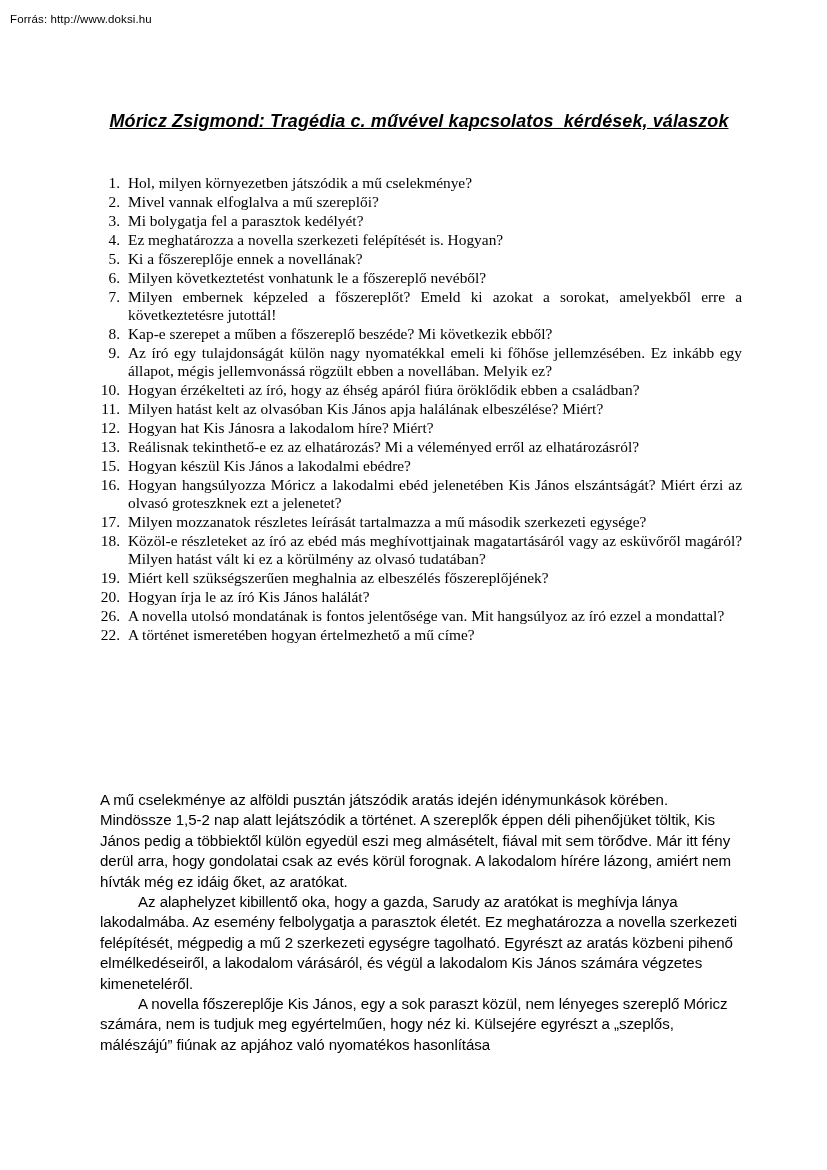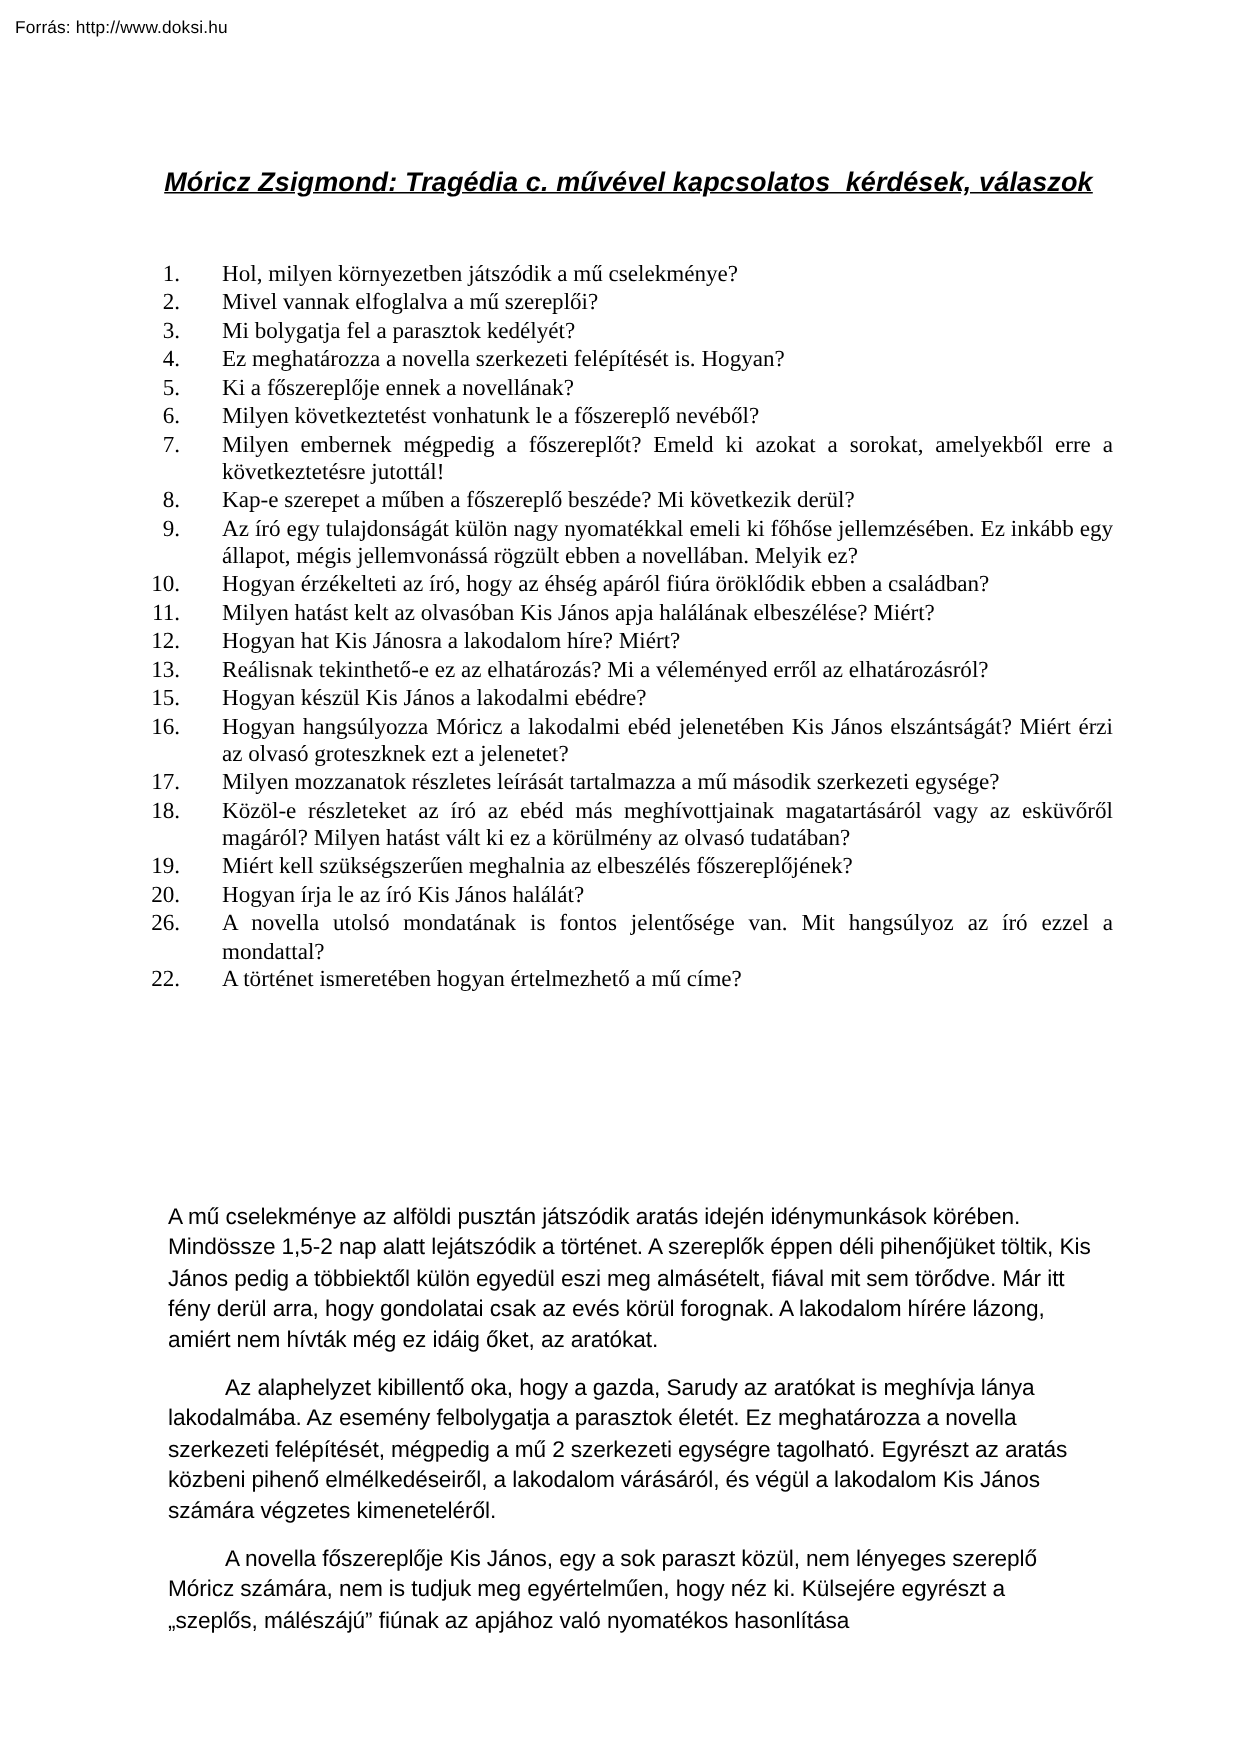--- a/index.html
+++ b/index.html
@@ -78,37 +78,36 @@
     position: absolute;
     left: 0;
     top: 0;
     width: 24px;
     text-align: right;
     font-size: 15.4px;
     line-height: 18.35px;
   }
   .question-item .q-text {
     display: block;
-    margin-left: 20px;
   }
 
   
   .body-text {
     position: absolute;
     left: 100px;
     top: 790px;
     width: 641px;
     font-family: "Liberation Sans", "DejaVu Sans", sans-serif;
     font-size: 15.1px;
     line-height: 20.4px;
     text-align: left;
     letter-spacing: -0.004em;
   }
   .body-text p {
-    margin: 12px;
+    margin: 0;
     text-indent: 0;
   }
   .body-text p.indented {
     text-indent: 38px;
   }
 </style>
 </head>
 <body>
 
 <div class="page">
@@ -137,25 +136,25 @@
       <li class="question-item">
         <span class="q-num">5.</span>
         <span class="q-text">Ki a főszereplője ennek a novellának?</span>
       </li>
       <li class="question-item">
         <span class="q-num">6.</span>
         <span class="q-text">Milyen következtetést vonhatunk le a főszereplő nevéből?</span>
       </li>
       <li class="question-item">
         <span class="q-num">7.</span>
-        <span class="q-text">Milyen embernek mégpedig a főszereplőt? Emeld ki azokat a sorokat, amelyekből erre a következtetésre jutottál!</span>
+        <span class="q-text">Milyen embernek képzeled a főszereplőt? Emeld ki azokat a sorokat, amelyekből erre a következtetésre jutottál!</span>
       </li>
       <li class="question-item">
         <span class="q-num">8.</span>
-        <span class="q-text">Kap-e szerepet a műben a főszereplő beszéde? Mi következik derül?</span>
+        <span class="q-text">Kap-e szerepet a műben a főszereplő beszéde? Mi következik ebből?</span>
       </li>
       <li class="question-item">
         <span class="q-num">9.</span>
         <span class="q-text">Az író egy tulajdonságát külön nagy nyomatékkal emeli ki főhőse jellemzésében. Ez inkább egy állapot, mégis jellemvonássá rögzült ebben a novellában. Melyik ez?</span>
       </li>
       <li class="question-item">
         <span class="q-num">10.</span>
         <span class="q-text">Hogyan érzékelteti az író, hogy az éhség apáról fiúra öröklődik ebben a családban?</span>
       </li>
       <li class="question-item">

